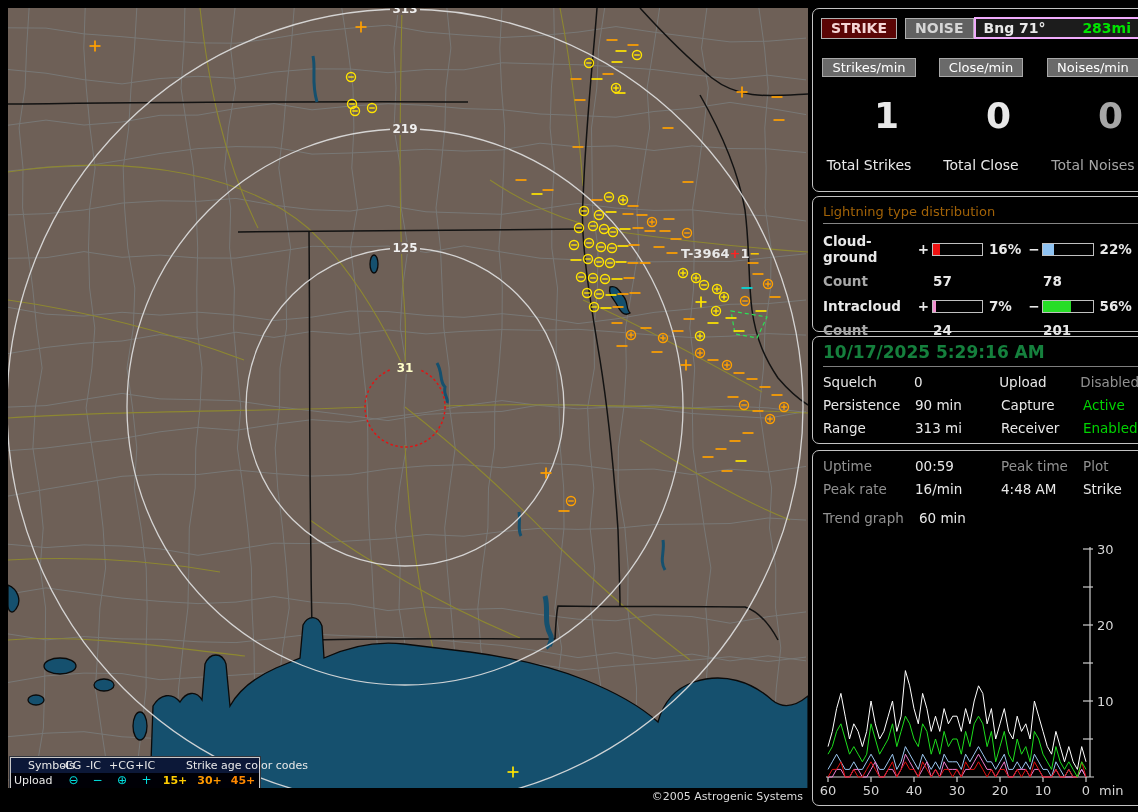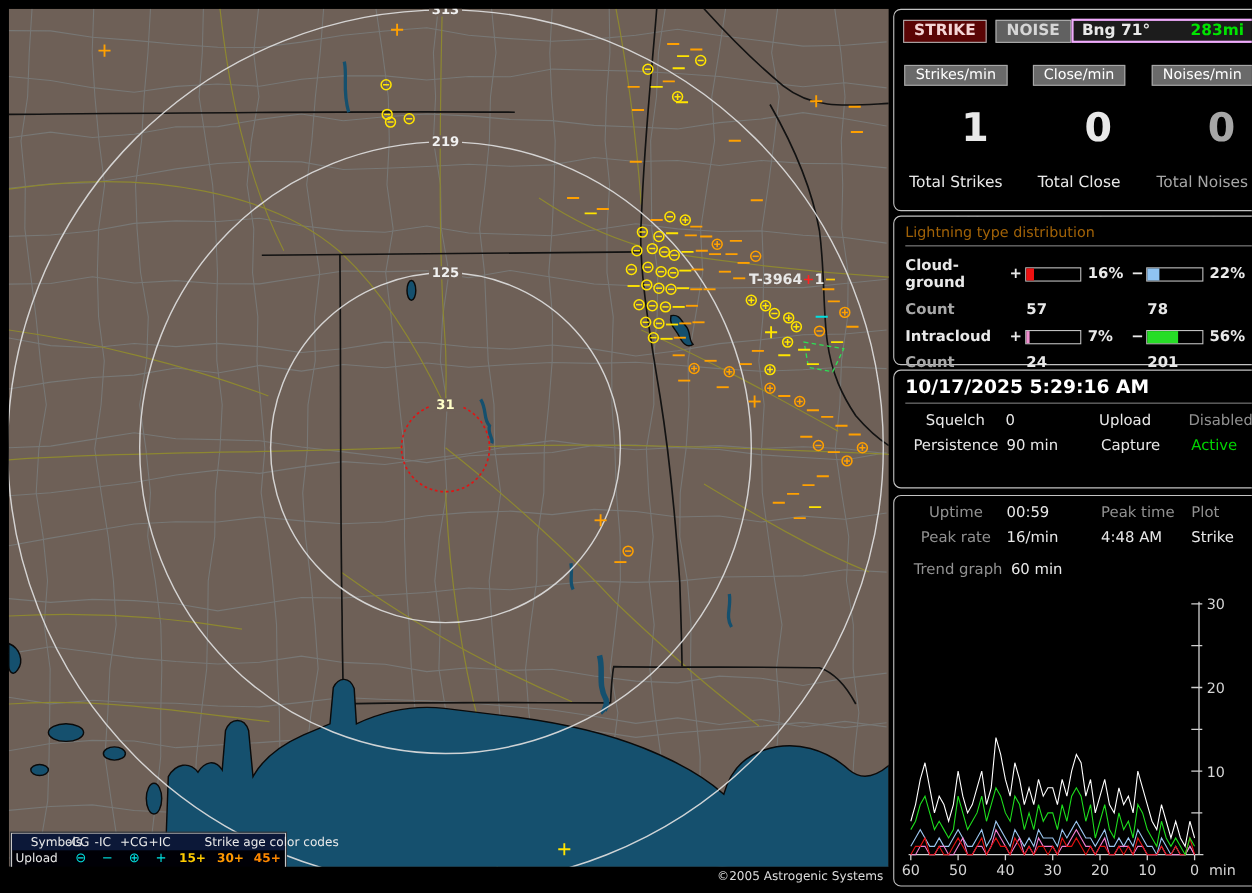--- a/index.html
+++ b/index.html
@@ -52,24 +52,24 @@
   .dlabel{width:96px;}
   .sign{width:14px;}
   .bar{width:50px;height:11px;border:1px solid #c0c0c0;background:#000;margin-right:6px;}
   .fill{height:100%;}
   .pct{width:40px;}
   .crow{display:flex;margin:8px 10px 0 10px;font-size:13.5px;font-weight:bold;}
   .clabel{width:110px;color:#a8a8a8;}
   .cv1{width:110px;}
 
   
-  .date{color:#ffffff;font-weight:bold;font-size:17px;margin:5px 10px 0 10px;
+  .date{color:#15803d;font-weight:bold;font-size:17px;margin:5px 10px 0 10px;
     border-bottom:1px solid #7e7e7e;padding-bottom:4px;}
   .srow{display:flex;font-size:13.5px;margin:7px 10px 0 10px;}
-  .sl1{width:92px;text-align:center;}.sv1{width:86px;}.sl2{width:82px;}.sv2{flex:1;}
+  .sl1{width:92px;}.sv1{width:86px;}.sl2{width:82px;}.sv2{flex:1;}
   .gray{color:#919191;}
   .green{color:#00d400;}
   #trend{position:absolute;left:3px;top:88px;}
 </style>
 </head>
 <body>
 
 <div id="map">
   <svg id="mapsvg" width="800" height="780" viewBox="8 8 800 780">
       <rect x="8" y="8" width="800" height="780" fill="#6e6057"></rect>
@@ -731,20 +731,26 @@
     <div class="sv1">0</div>
     <div class="sl2">Upload</div>
     <div class="sv2 gray">Disabled</div>
   </div>
   <div class="srow">
     <div class="sl1">Persistence</div>
     <div class="sv1">90 min</div>
     <div class="sl2">Capture</div>
     <div class="sv2 green">Active</div>
   </div>
+  <div class="srow">
+    <div class="sl1">Range</div>
+    <div class="sv1">313 mi</div>
+    <div class="sl2">Receiver</div>
+    <div class="sv2 green">Enabled</div>
+  </div>
 </div>
 
 <div class="panel" id="p4">
   <div class="srow">
     <div class="sl1 gray">Uptime</div>
     <div class="sv1">00:59</div>
     <div class="sl2 gray">Peak time</div>
     <div class="sv2 gray">Plot</div>
   </div>
   <div class="srow">

